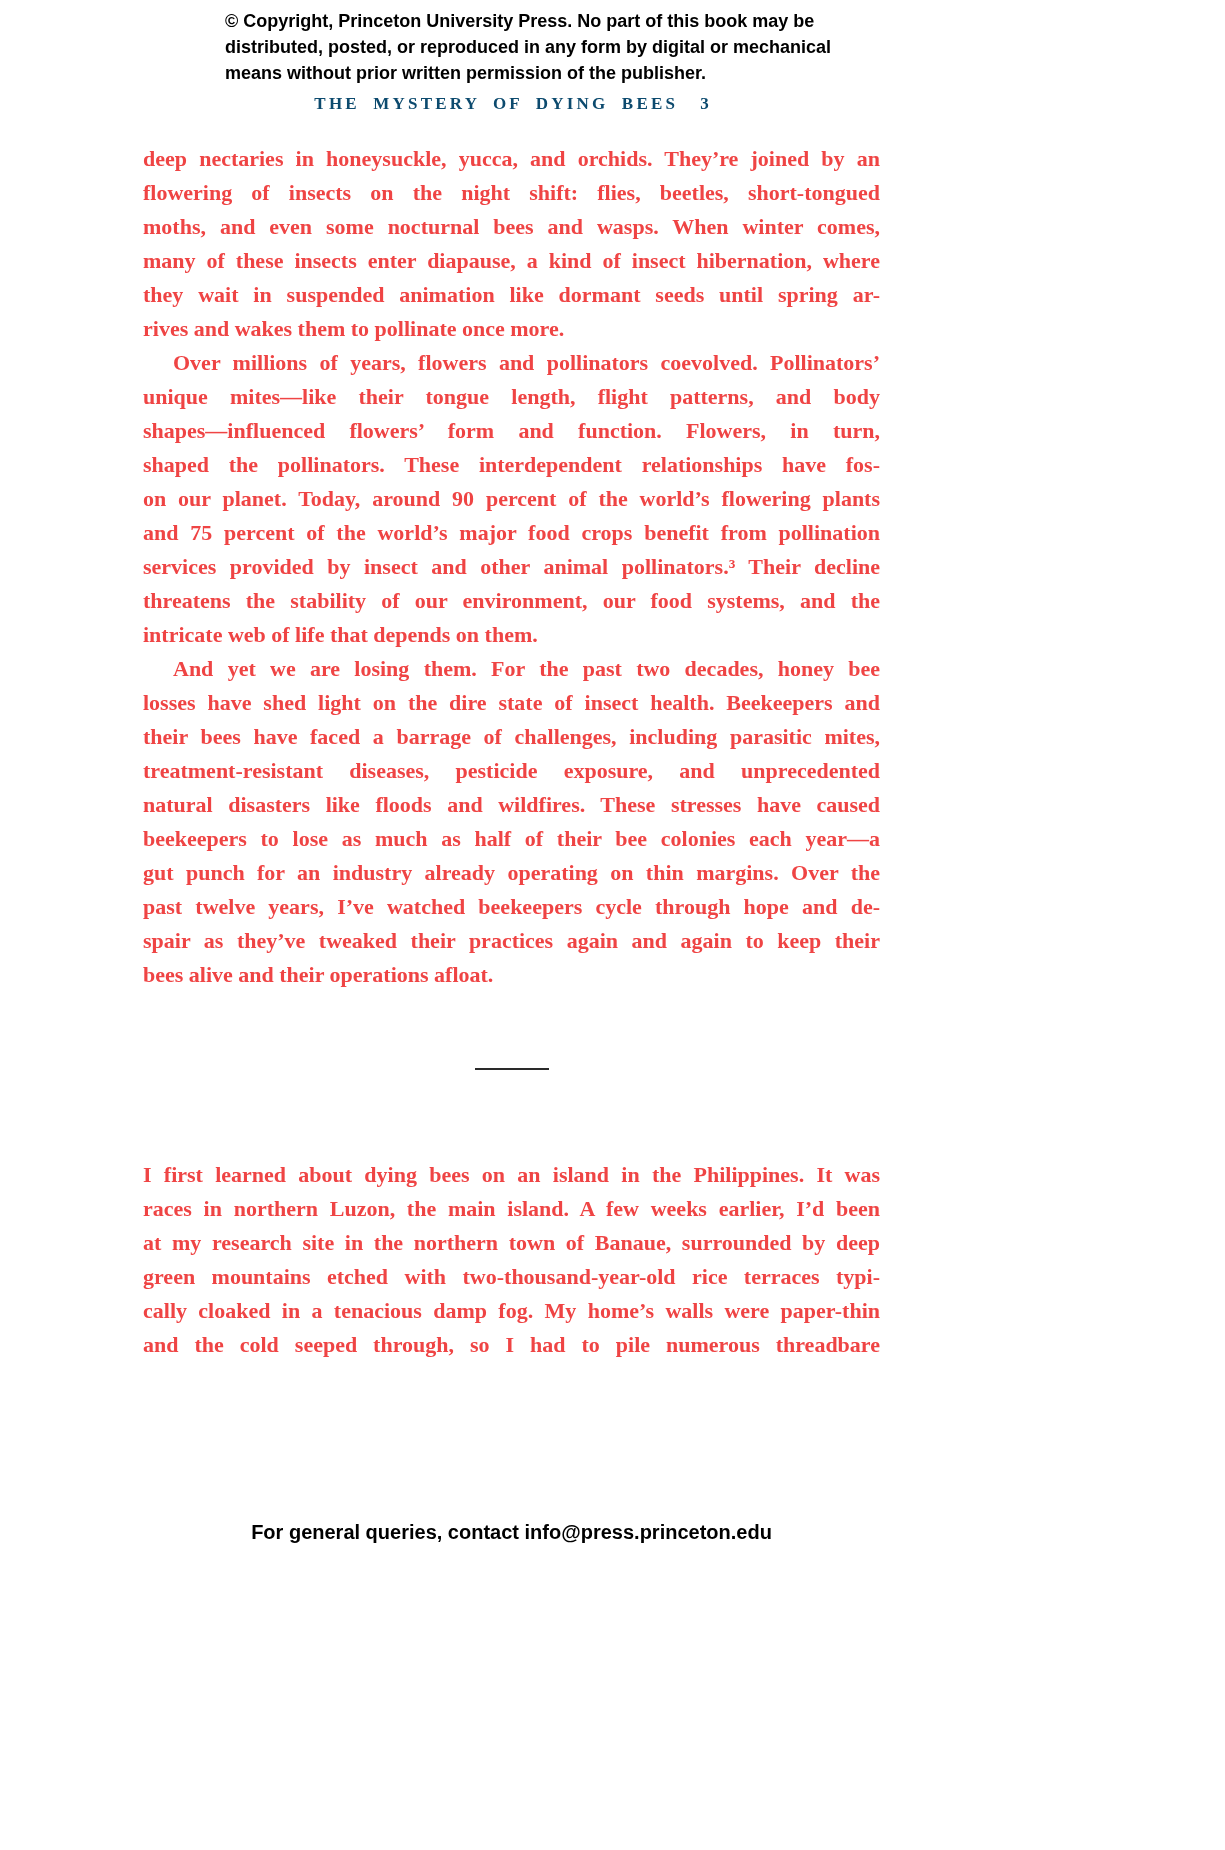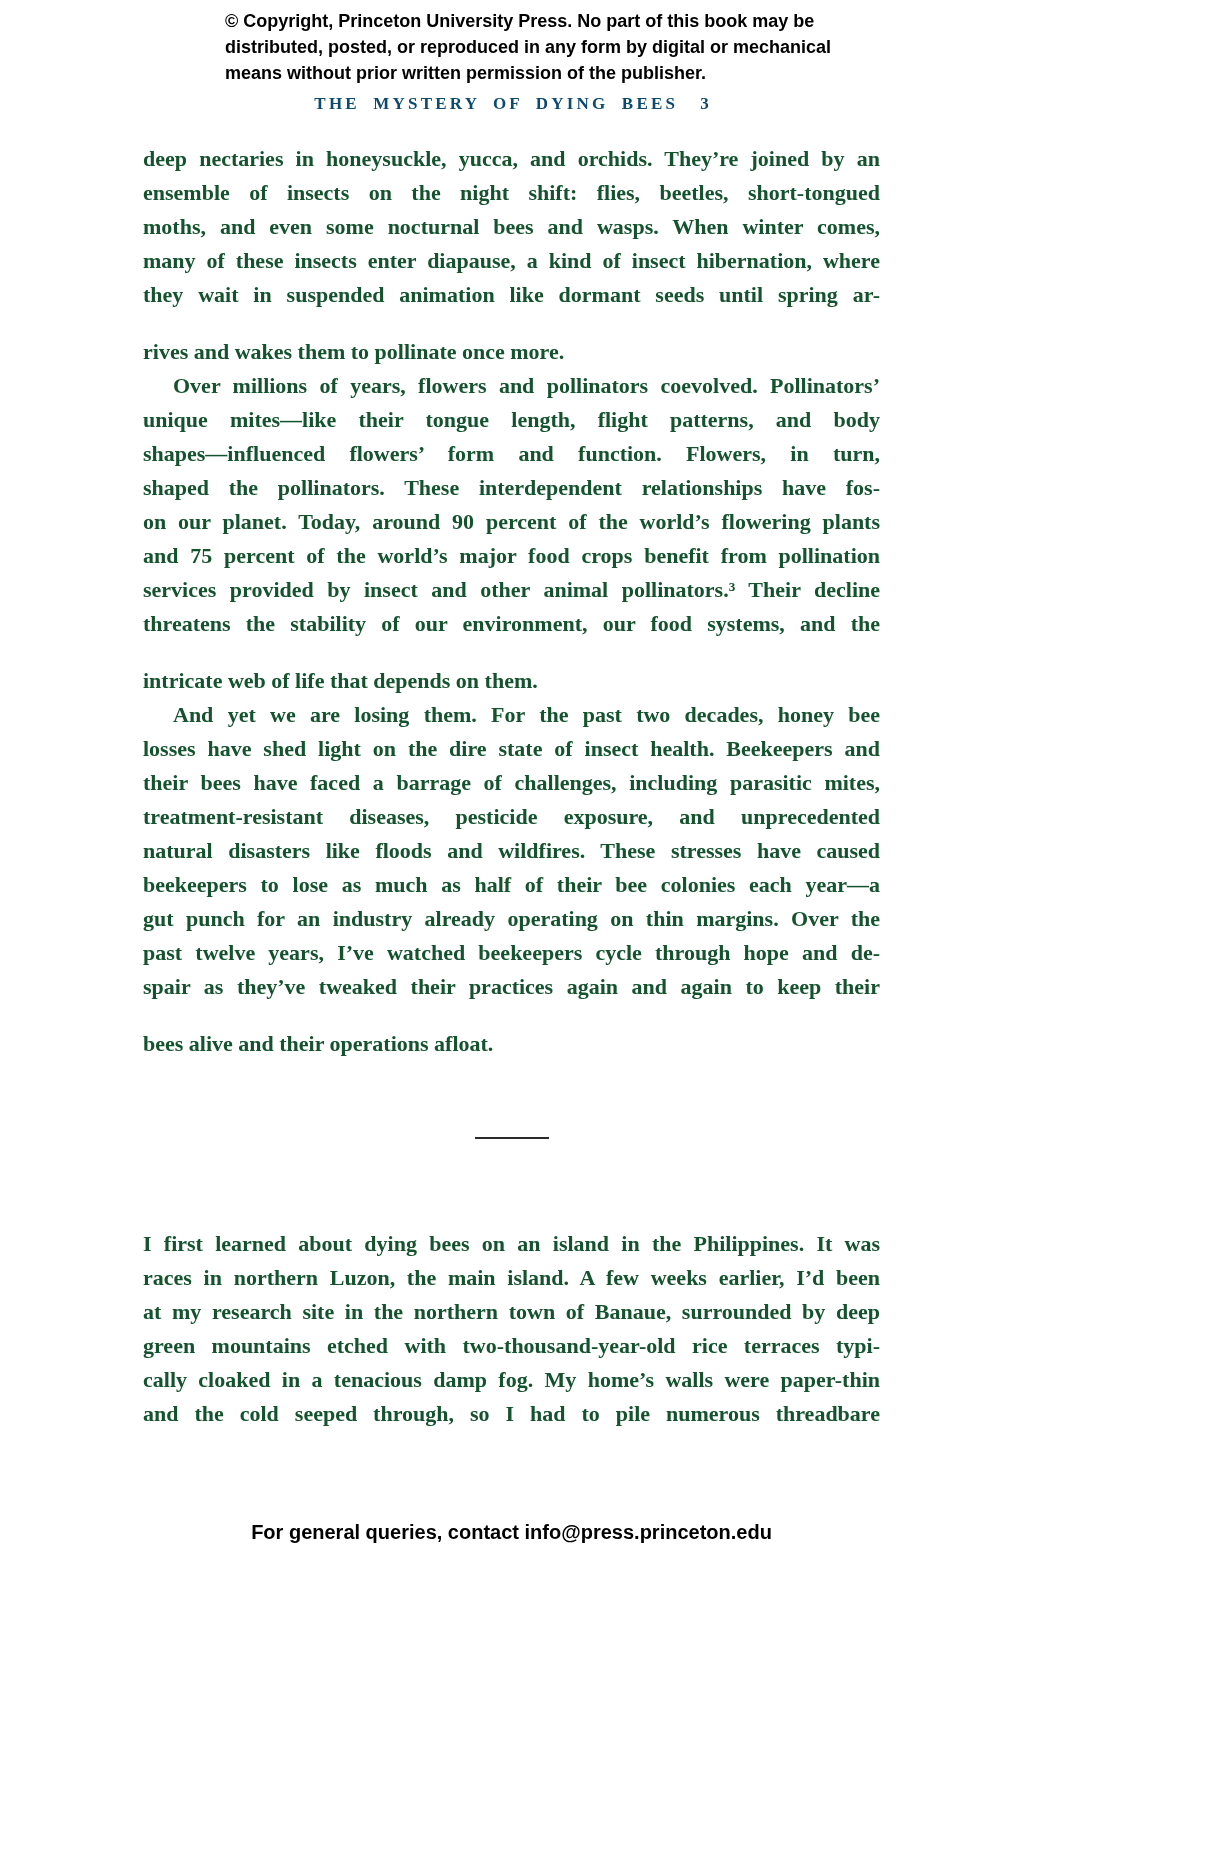--- a/index.html
+++ b/index.html
@@ -44,28 +44,28 @@
     word-spacing: 0;
   }
 
   .body-text {
     position: absolute;
     left: 143px;
     top: 142px;
     width: 737px;
     font-size: 22px;
     line-height: 34px;
-    color: #14532d;
+    color: #ef4444;
   }
   .line {
     text-align: justify;
     text-align-last: justify;
     min-height: 34px;
   }
-  .line.last { text-align-last: left; margin-top: 23px; }
+  .line.last { text-align-last: left; }
   .para.indent .line:first-child { text-indent: 30px; }
 
   .section-break {
     width: 74px;
     border-top: 2px solid #2a2a2a;
     margin: 76px auto 88px auto;
   }
 
   .footer {
     position: absolute;
@@ -90,21 +90,21 @@
   </div>
 
   <div class="running-head">
     <span>THE MYSTERY OF DYING BEES</span><span class="pagenum">3</span>
   </div>
 
   <div class="body-text">
     <div>
         <div class="para">
           <div class="line">deep nectaries in honeysuckle, yucca, and orchids. They’re joined by an</div>
-          <div class="line">ensemble of insects on the night shift: flies, beetles, short-tongued</div>
+          <div class="line">flowering of insects on the night shift: flies, beetles, short-tongued</div>
           <div class="line">moths, and even some nocturnal bees and wasps. When winter comes,</div>
           <div class="line">many of these insects enter diapause, a kind of insect hibernation, where</div>
           <div class="line">they wait in suspended animation like dormant seeds until spring ar-</div>
           <div class="line last">rives and wakes them to pollinate once more.</div>
         </div>
         <div class="para indent">
           <div class="line">Over millions of years, flowers and pollinators coevolved. Pollinators’</div>
           <div class="line">unique mites—like their tongue length, flight patterns, and body</div>
           <div class="line">shapes—influenced flowers’ form and function. Flowers, in turn,</div>
           <div class="line">shaped the pollinators. These interdependent relationships have fos-</div>

